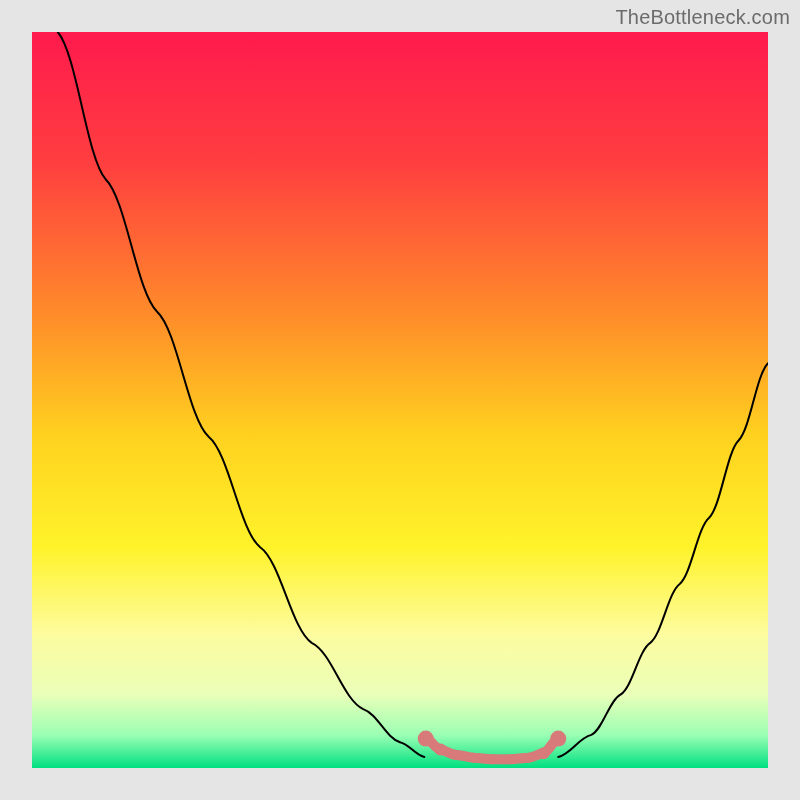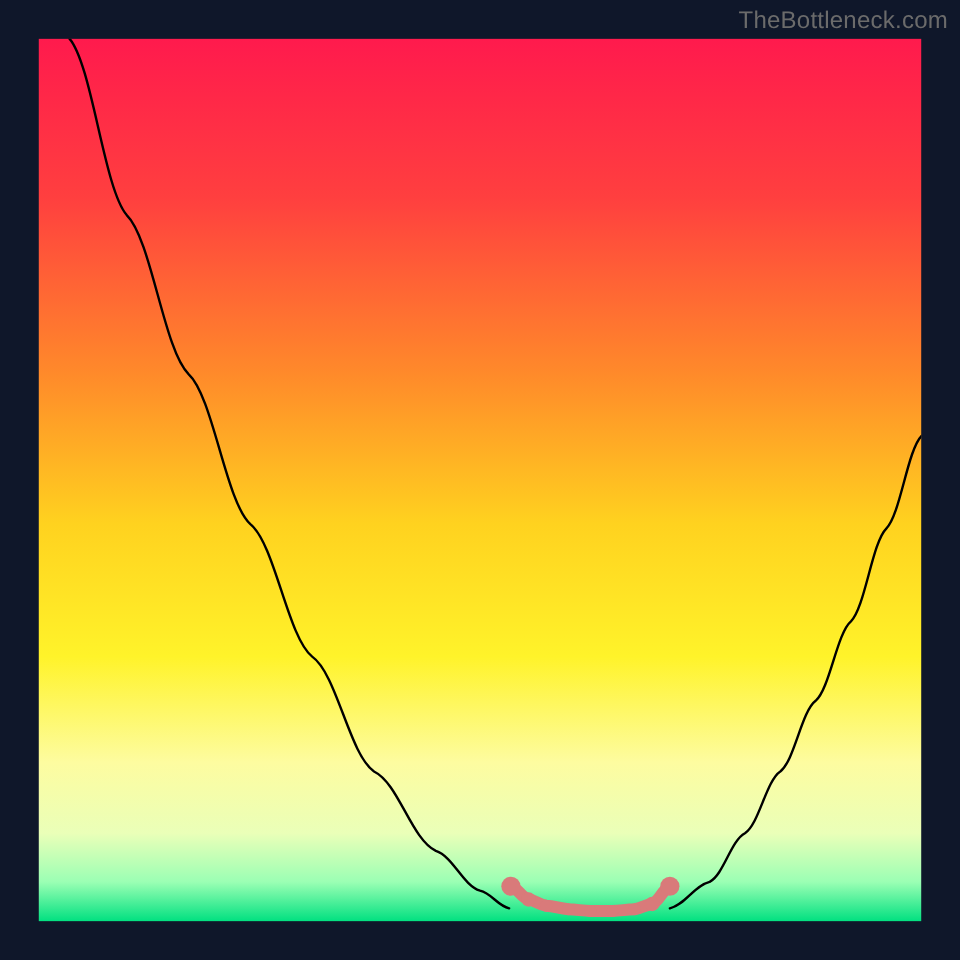--- a/index.html
+++ b/index.html
@@ -9,21 +9,21 @@
     height: 800px;
     background: #000;
     overflow: hidden;
   }
   .frame {
     position: absolute;
     left: 0;
     top: 0;
     width: 800px;
     height: 800px;
-    background: #0f172a;
+    background: #e5e5e5;
   }
   .plot {
     position: absolute;
     left: 32px;
     top: 32px;
     width: 736px;
     height: 736px;
     overflow: hidden;
   }
   .plot svg {

